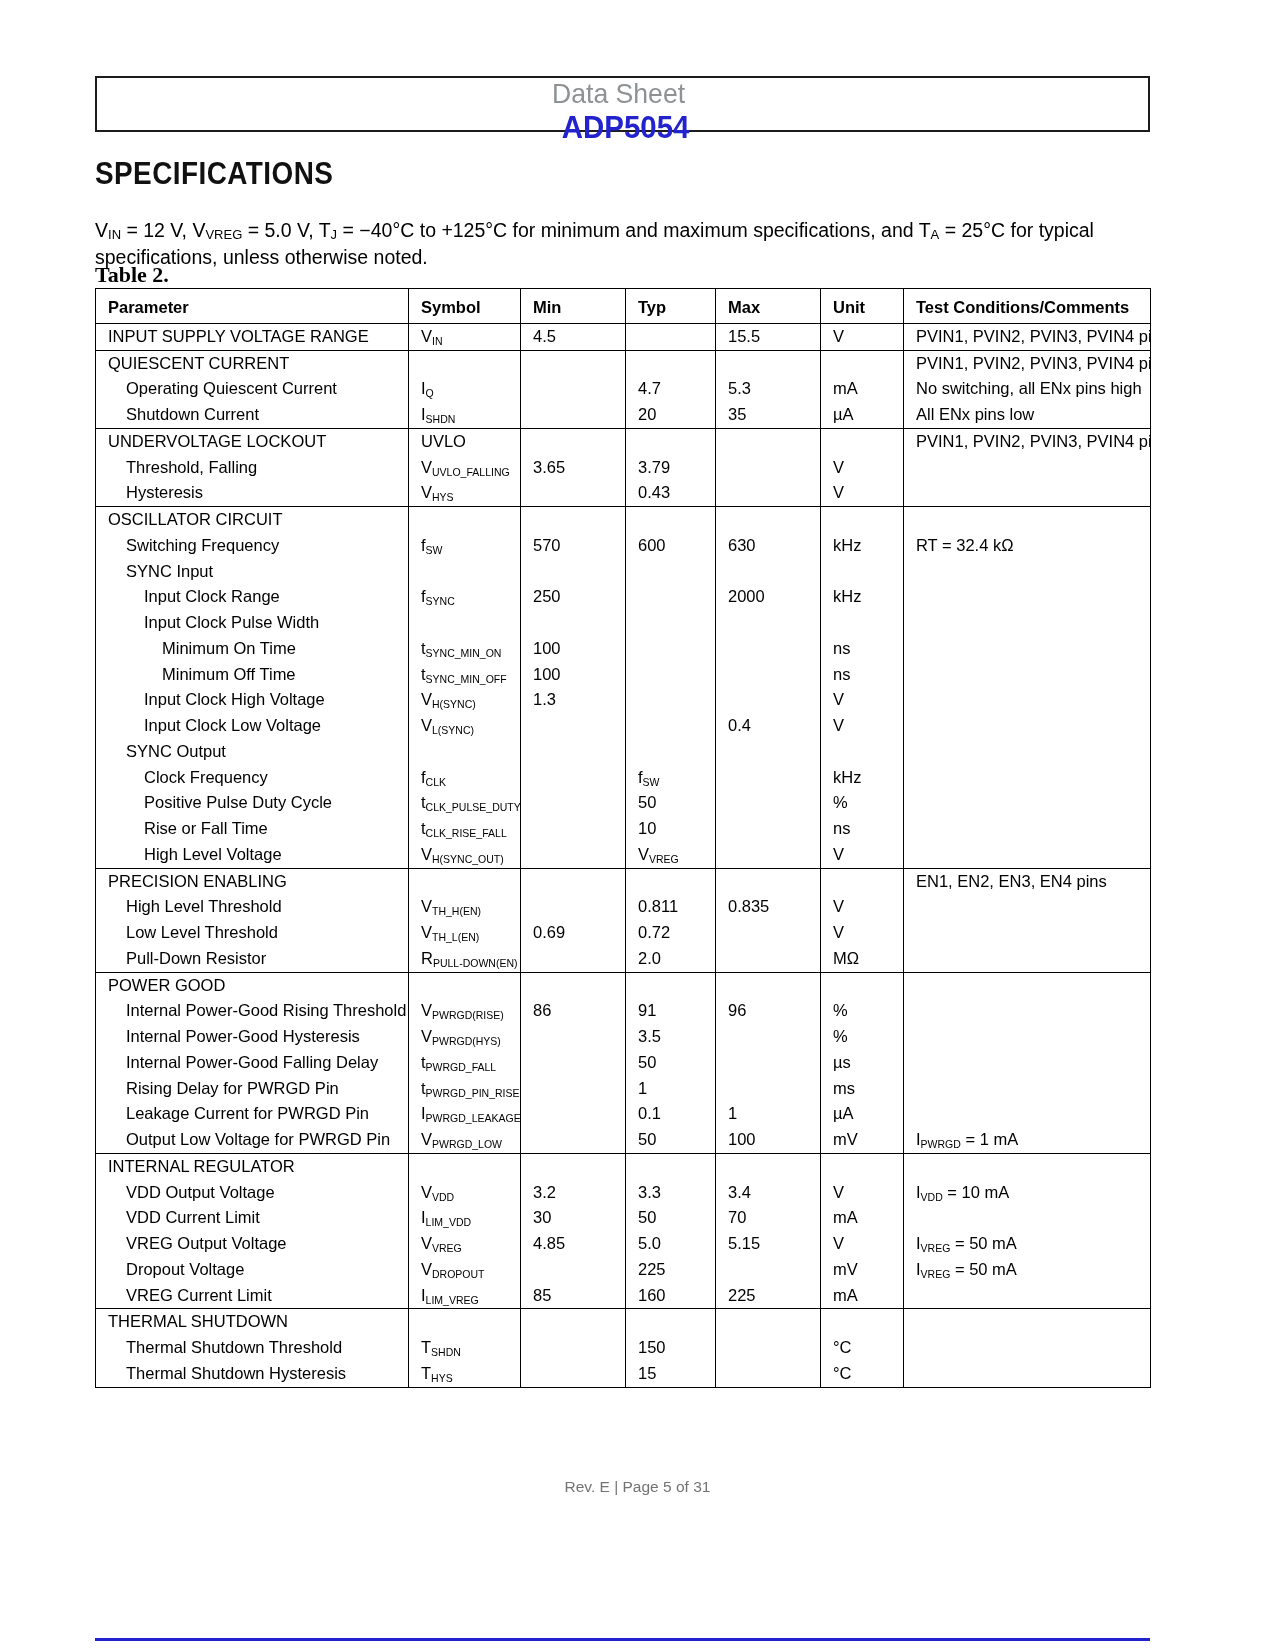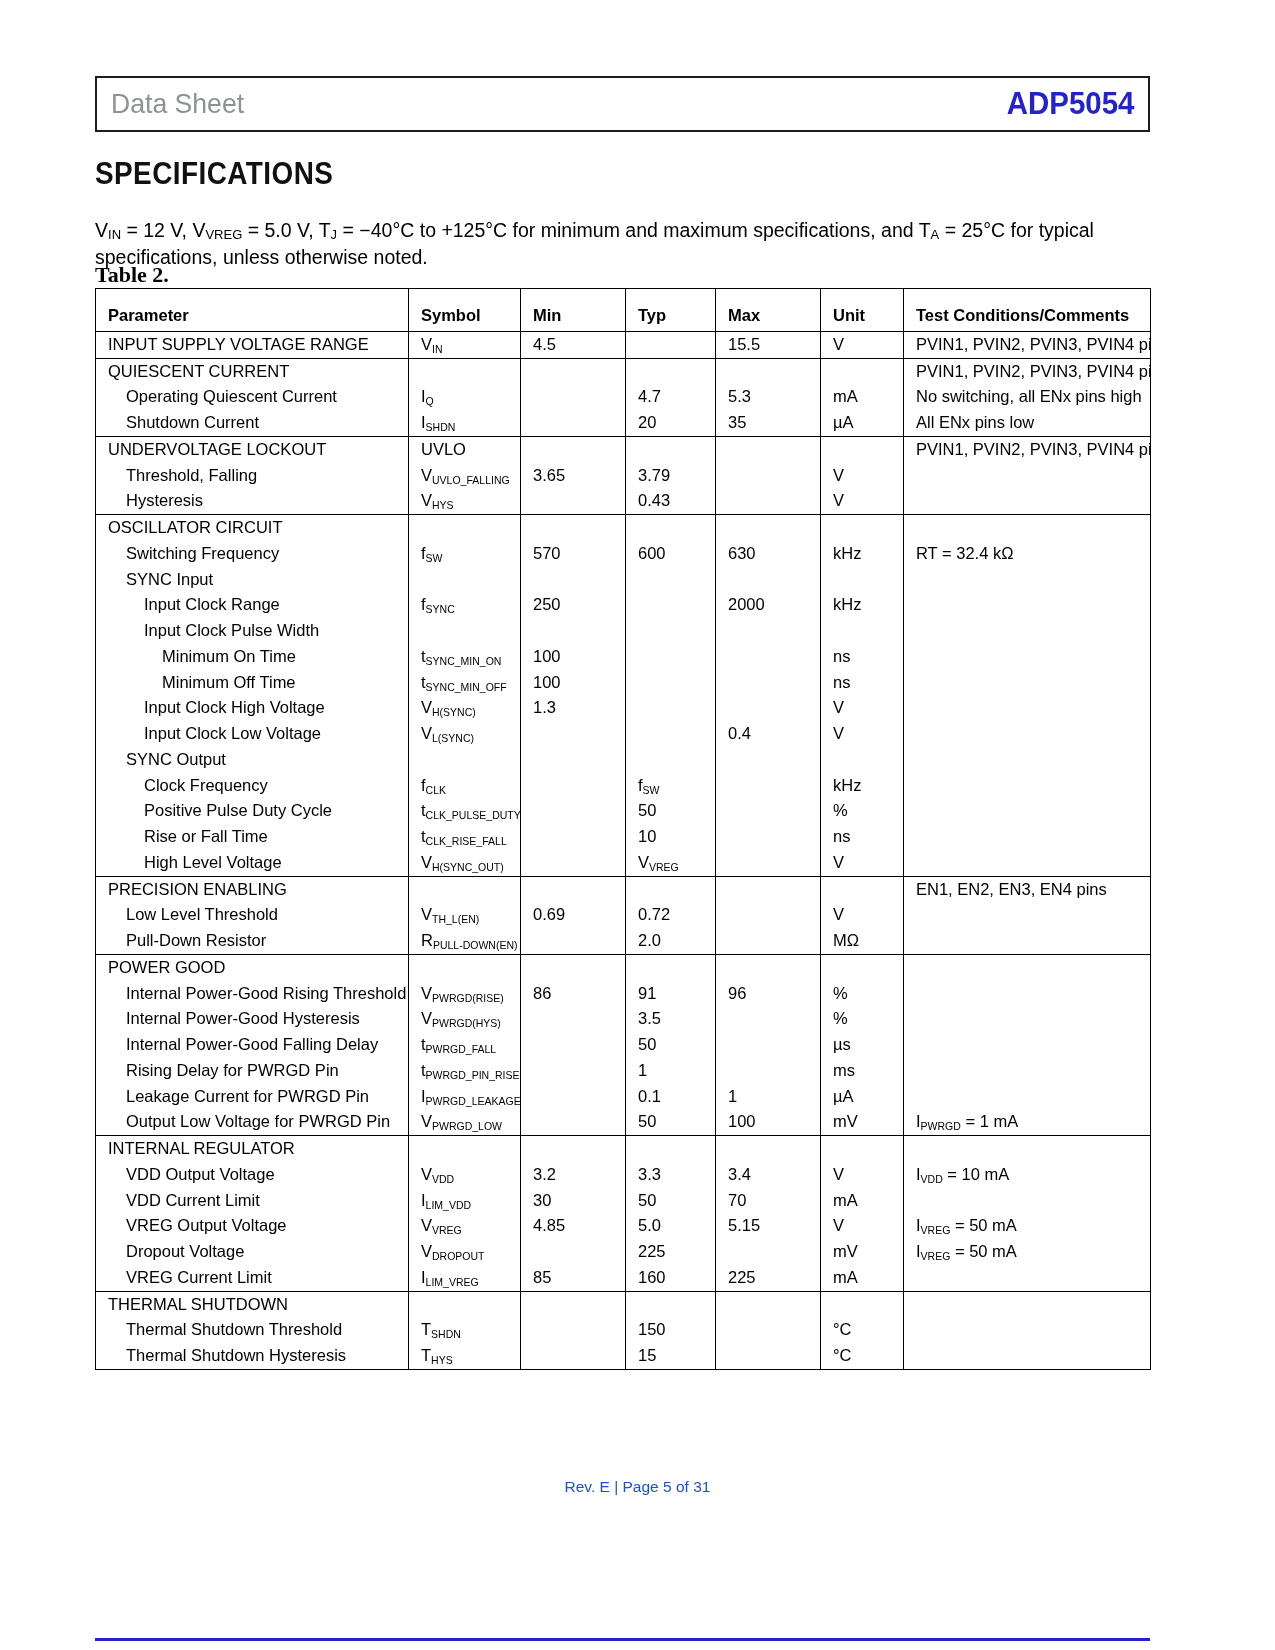--- a/index.html
+++ b/index.html
@@ -6,21 +6,21 @@
   * { box-sizing:border-box; }
   html,body { margin:0; padding:0; background:#fff; }
   .page {
     position:relative; width:1275px; height:1650px; margin:0 auto;
     background:#fff; color:#000; font-family:"Liberation Sans", sans-serif;
     overflow:hidden;
   }
   .header-box {
     position:absolute; left:95px; top:76px; width:1055px; height:56px;
     border:2px solid #1c1c1c; display:flex; align-items:center;
-    justify-content:space-between; padding:0 14px;
+    justify-content:space-between; padding:0 14px;flex-direction:column;
   }
   .doc-type {
     font-size:28px; color:var(--graytext); font-weight:400;
     transform:scaleX(0.95); transform-origin:left center;
   }
   .part-number {
     font-size:31px; color:var(--accent); font-weight:700;
     transform:scaleX(0.95); transform-origin:right center;
   }
   .page-title {
@@ -41,31 +41,31 @@
     border-collapse:collapse; table-layout:fixed;
     border:1px solid var(--rule);
   }
   .spec th, .spec td {
     border-left:1px solid var(--rule); border-right:1px solid var(--rule);
     padding:1px 6px 1px 12px; font-size:16.5px; line-height:1.44;
     text-align:left; vertical-align:top; white-space:nowrap; overflow:hidden;
   }
   .spec thead th {
     border-bottom:1px solid var(--rule); font-weight:700;
-    padding-top:15px; padding-bottom:3px;
+    padding-top:7px; padding-bottom:3px;
   }
   .spec tr.group-start td { border-top:1px solid var(--rule); }
   .spec td.ind-1 { padding-left:30px; }
   .spec td.ind-2 { padding-left:48px; }
   .spec td.ind-3 { padding-left:66px; }
   sub { font-size:10.5px; line-height:0; vertical-align:baseline; position:relative; top:3px; }
   .intro sub { font-size:13px; top:2px; }
   .footer {
     position:absolute; left:0; right:0; top:1478px; text-align:center;
-    font-size:15.5px; color:#1d4ed8;
+    font-size:15.5px; color:#737373;
   }
   .bottom-rule {
     position:absolute; left:95px; top:1638px; width:1055px; height:3px;
     background:var(--accent);
   }
 </style>
 </head>
 <body>
 
 <div class="page">
@@ -295,20 +295,29 @@
         <tr class="group-start">
           <td class="col-param ind-0">PRECISION ENABLING</td>
           <td class="col-symbol"></td>
           <td class="col-min"></td>
           <td class="col-typ"></td>
           <td class="col-max"></td>
           <td class="col-unit"></td>
           <td class="col-comments">EN1, EN2, EN3, EN4 pins</td>
         </tr>
         <tr>
+          <td class="col-param ind-1">High Level Threshold</td>
+          <td class="col-symbol">V<sub>TH_H(EN)</sub></td>
+          <td class="col-min"></td>
+          <td class="col-typ">0.811</td>
+          <td class="col-max">0.835</td>
+          <td class="col-unit">V</td>
+          <td class="col-comments"></td>
+        </tr>
+        <tr>
           <td class="col-param ind-1">Low Level Threshold</td>
           <td class="col-symbol">V<sub>TH_L(EN)</sub></td>
           <td class="col-min">0.69</td>
           <td class="col-typ">0.72</td>
           <td class="col-max"></td>
           <td class="col-unit">V</td>
           <td class="col-comments"></td>
         </tr>
         <tr>
           <td class="col-param ind-1">Pull-Down Resistor</td>

